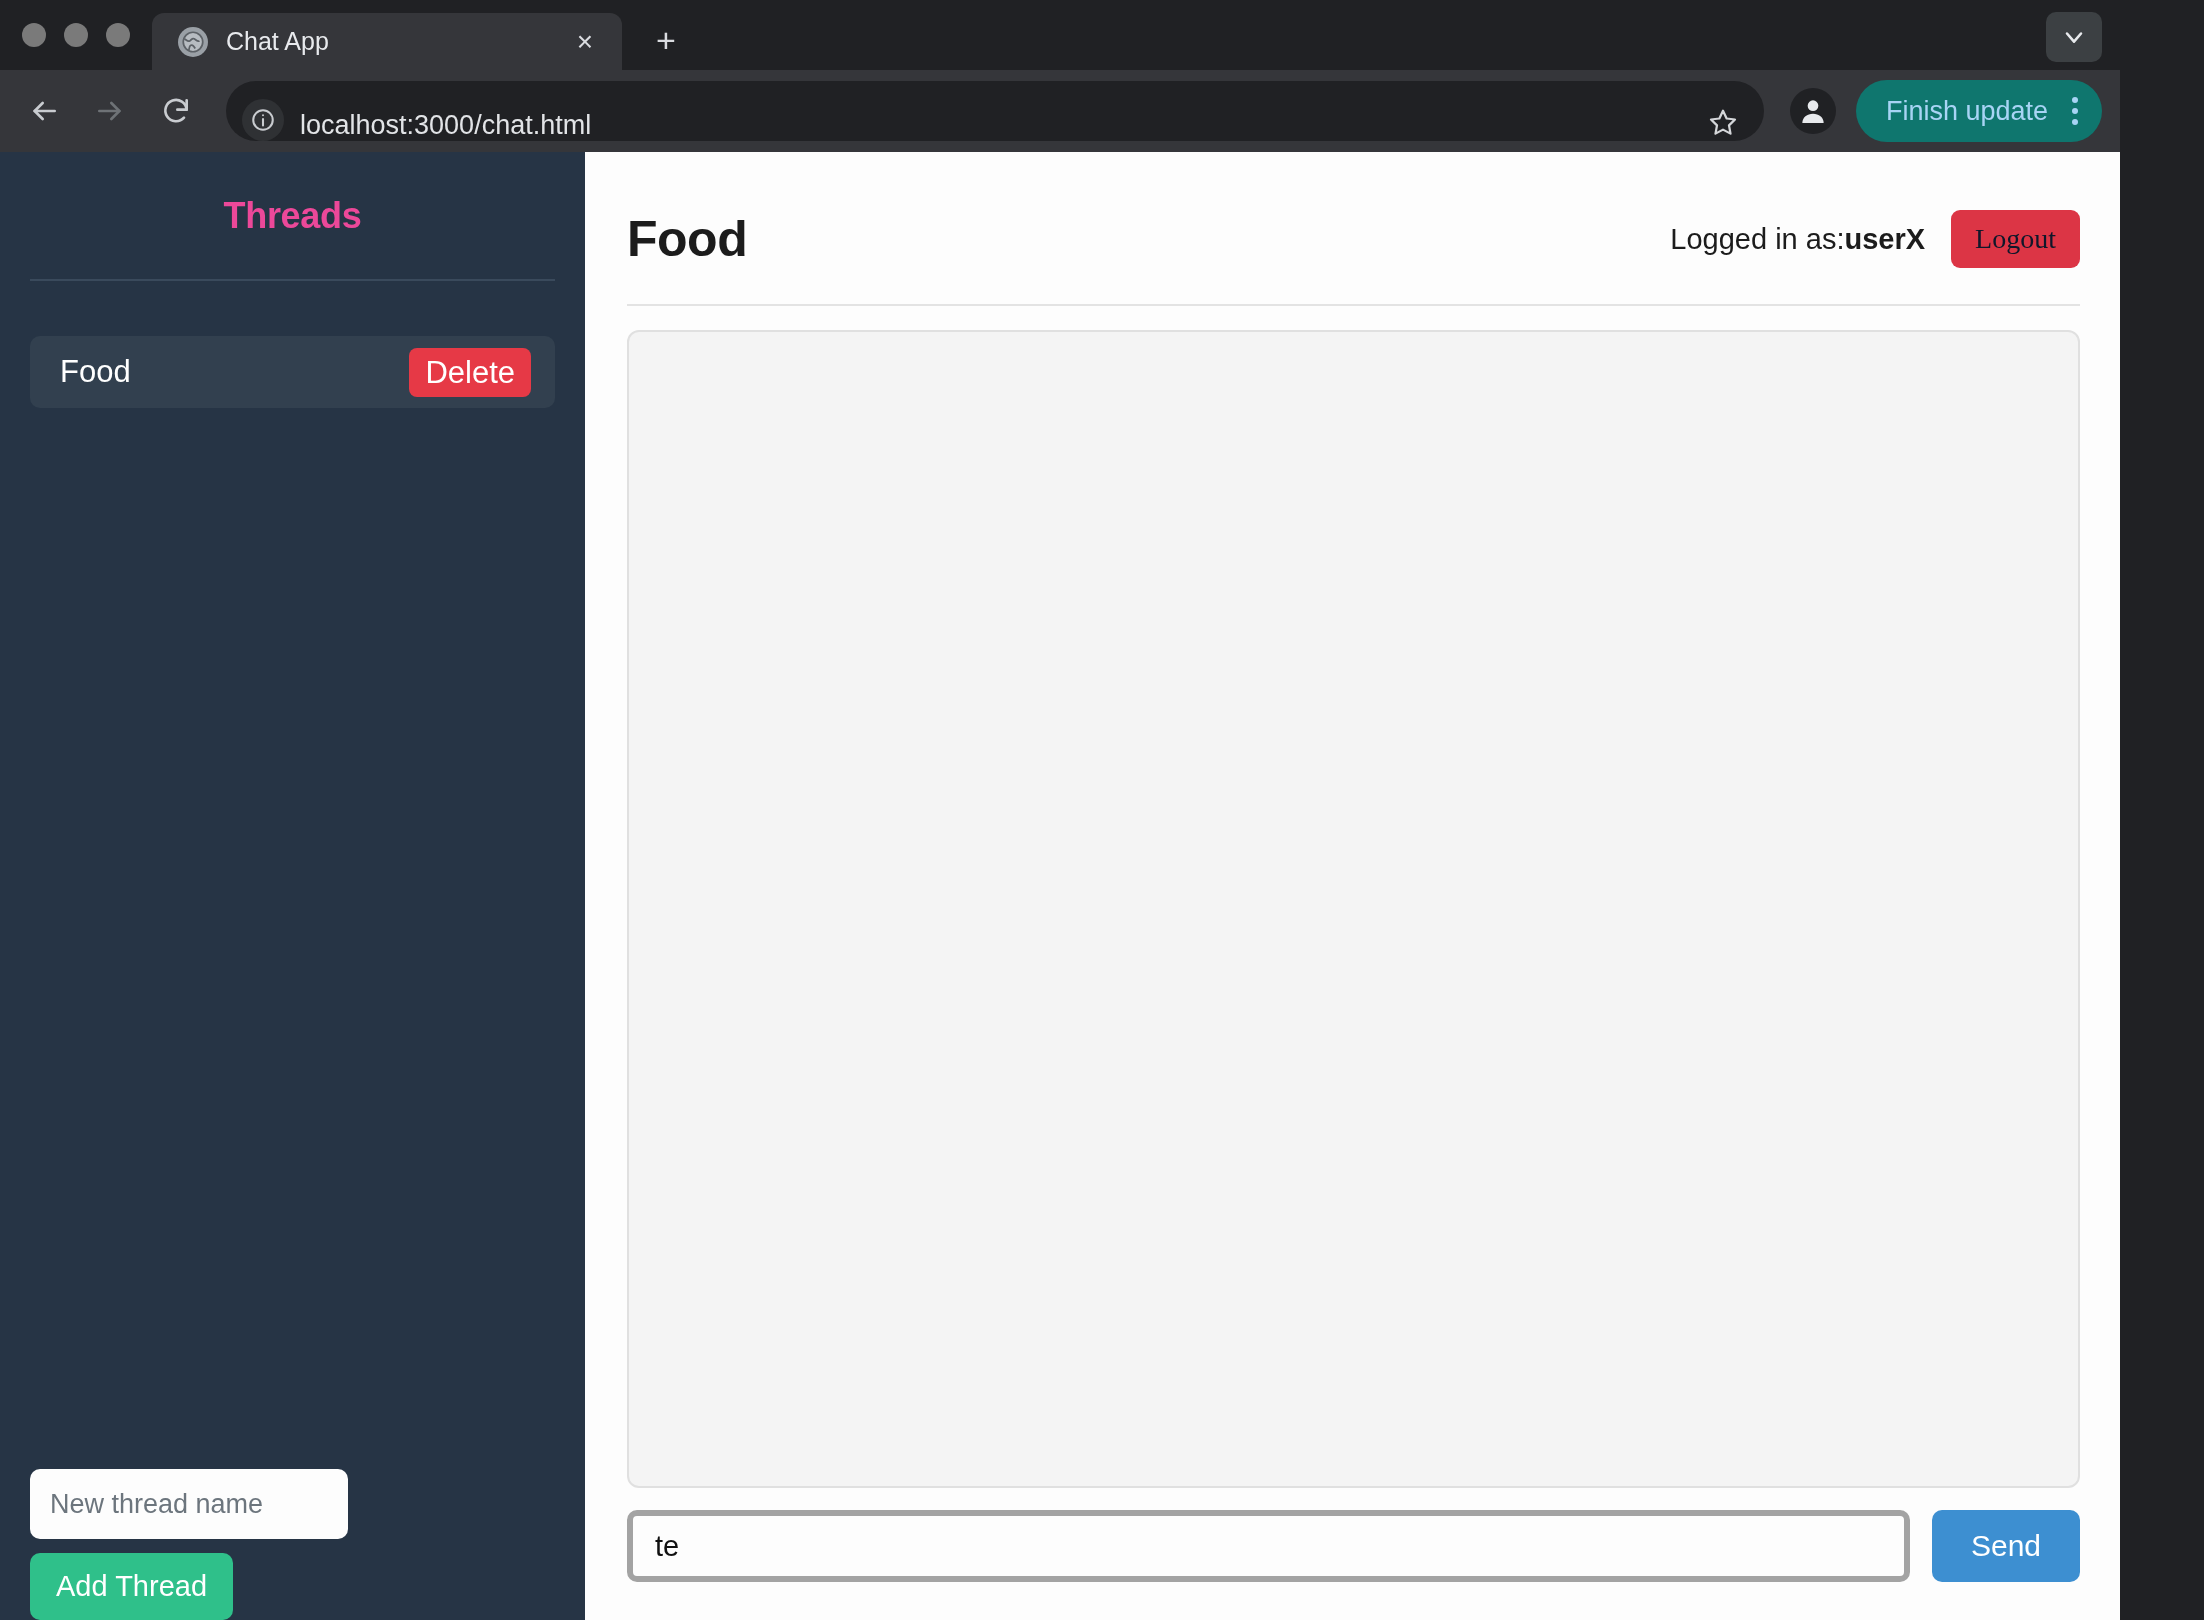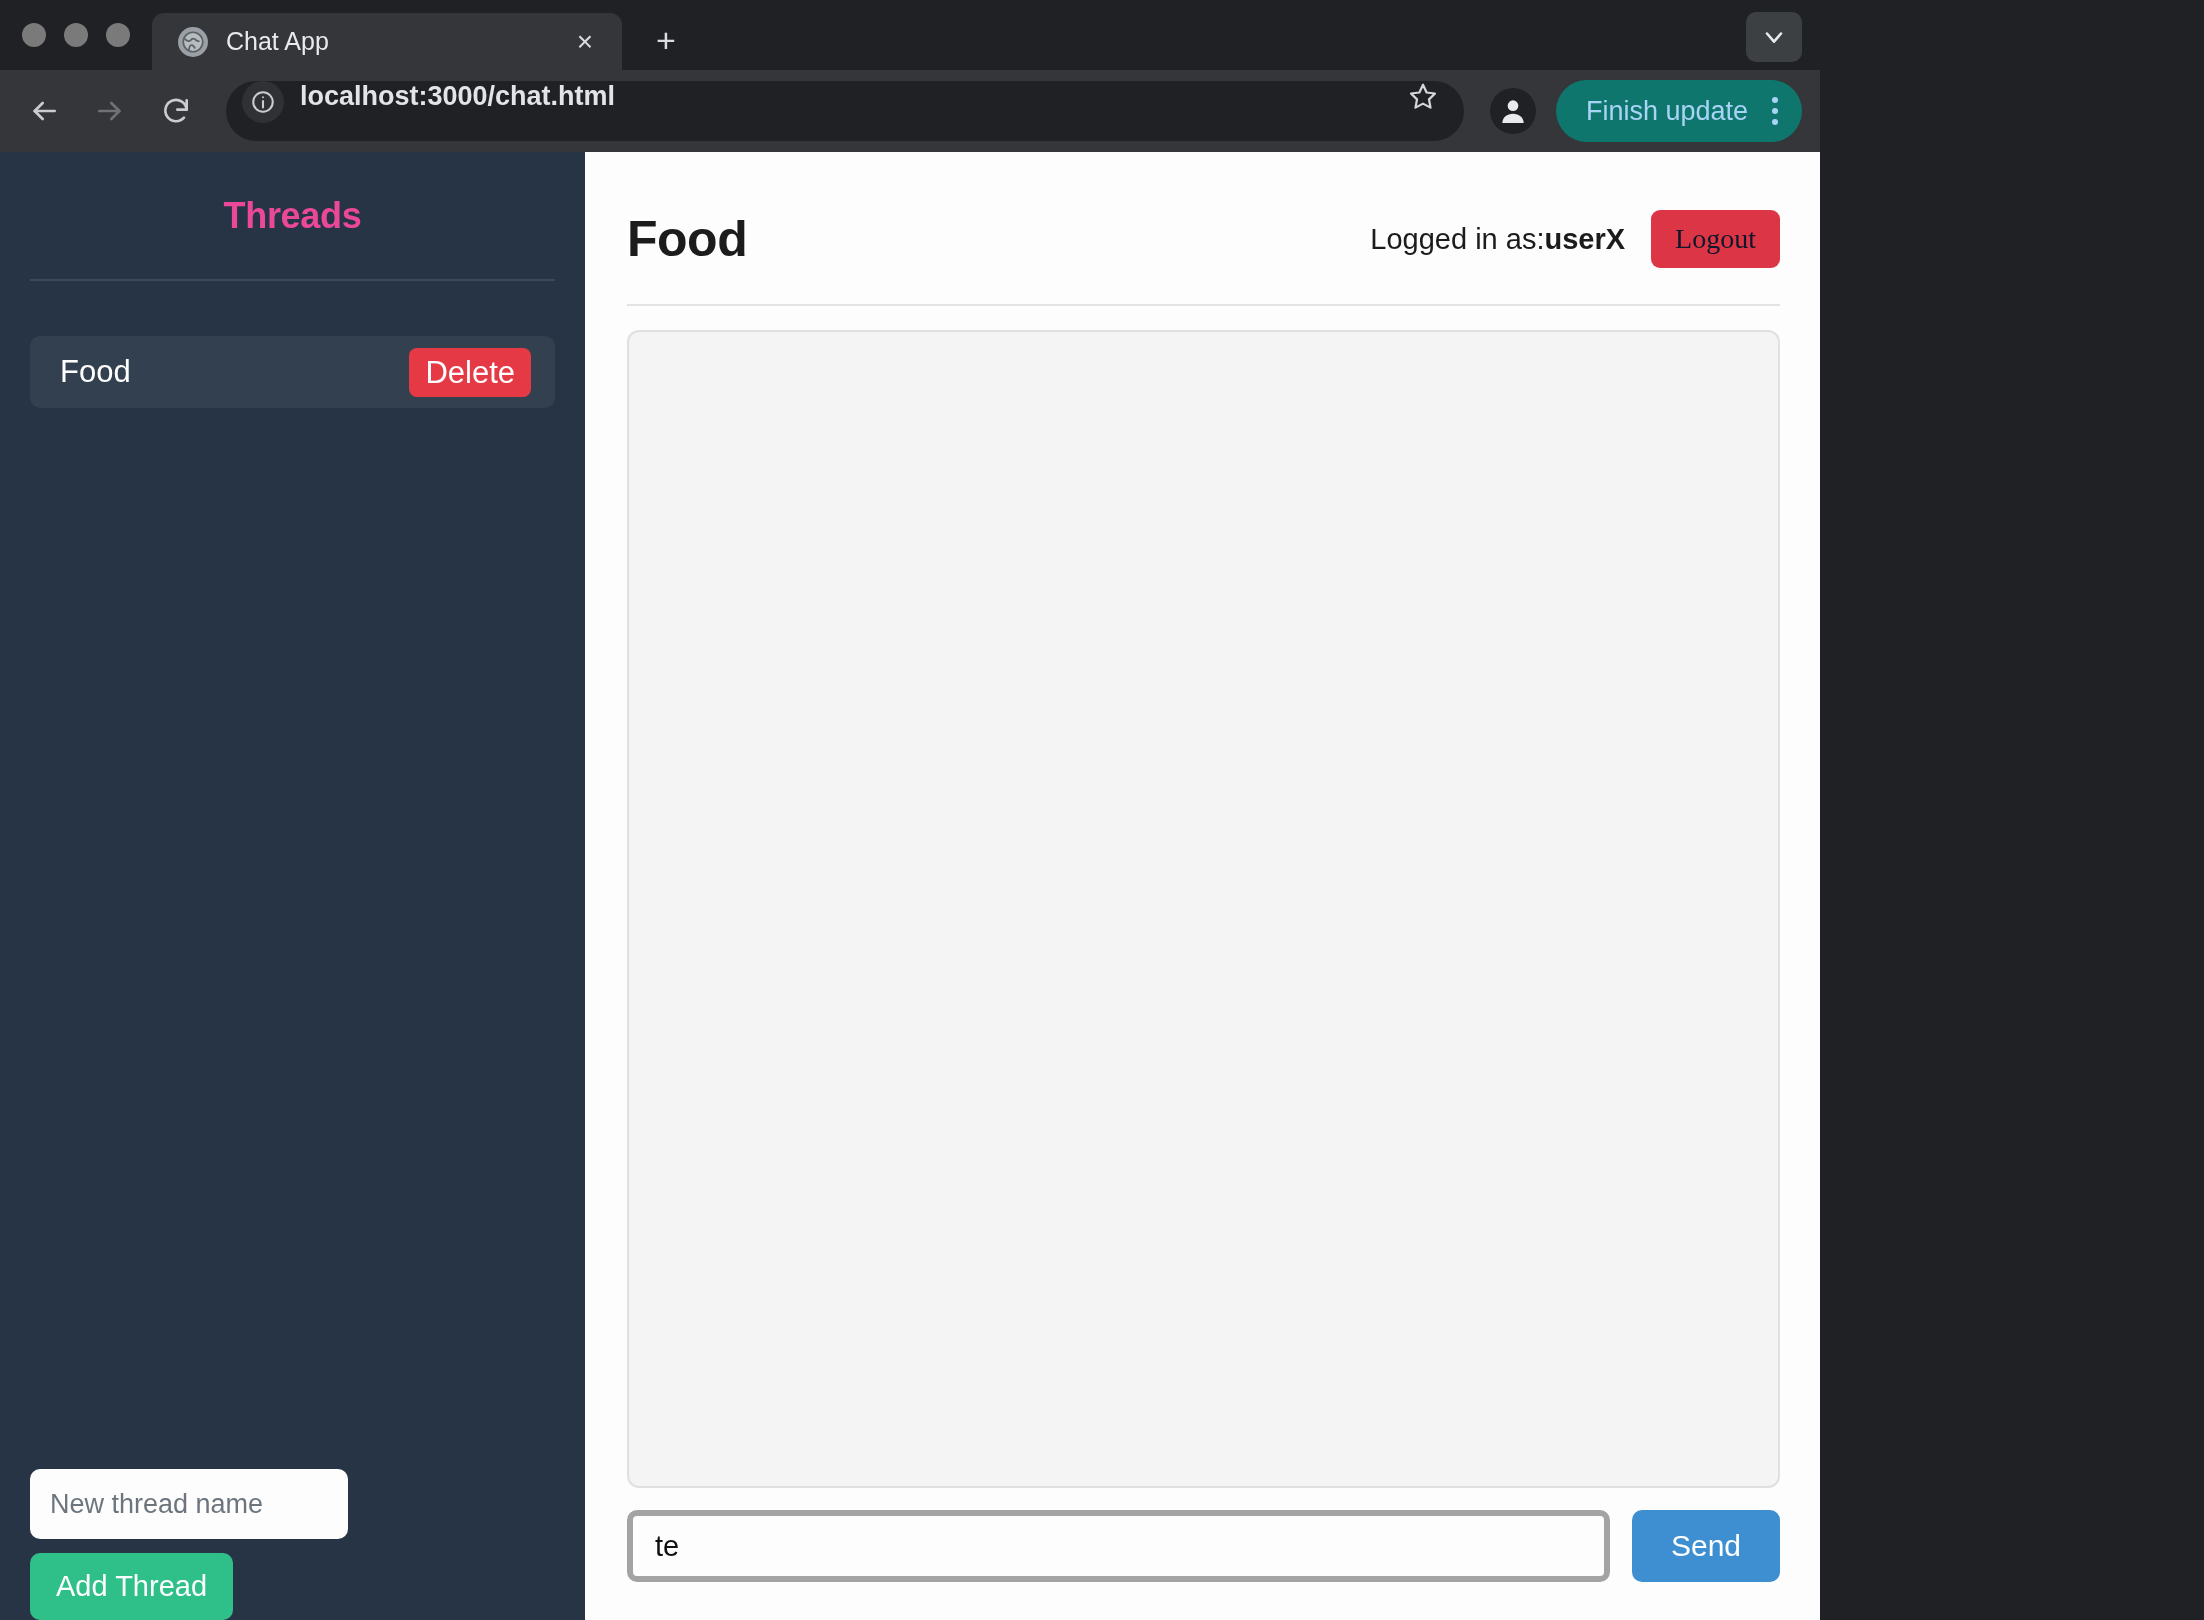--- a/index.html
+++ b/index.html
@@ -4,21 +4,21 @@
 <style>
   * { box-sizing: border-box; margin: 0; padding: 0; }
   html, body {
     width: 2204px; height: 1620px;
     font-family: "Liberation Sans", sans-serif;
     overflow: hidden;
     background: #202124;
   }
 
   
-  .browser { width: 1820px; height: 1620px; display: flex; flex-direction: column; }
+  .browser { width: 2120px; height: 1620px; display: flex; flex-direction: column; }
 
   .tabstrip {
     height: 70px;
     background: #202124;
     display: flex;
     align-items: flex-end;
     padding-left: 22px;
     position: relative;
     flex: 0 0 70px;
   }
@@ -80,27 +80,26 @@
     width: 60px; height: 60px; border-radius: 50%;
     display: flex; align-items: center; justify-content: center;
     color: #c9ccd0;
   }
   .nav-btn.disabled { color: #6e7276; }
   .omnibox {
     flex: 1;
     height: 60px;
     background: #202124;
     border-radius: 32px;
-    display: flex; align-items: flex-start;
+    display: flex; align-items: flex-end;
     padding: 0 26px 0 16px;
     gap: 16px;
     margin-left: 14px;
     margin-right: 8px;
     min-width: 0;
-    font-weight: bold;
   }
   .info-icon {
     width: 42px; height: 42px; border-radius: 50%;
     background: #2f3134;
     display: flex; align-items: center; justify-content: center;
     color: #c9ccd0; flex: 0 0 42px;
   }
   .url-text {
     color: #e2e4e7; font-size: 27px;
     flex: 1; white-space: nowrap; overflow: hidden; text-overflow: ellipsis;

